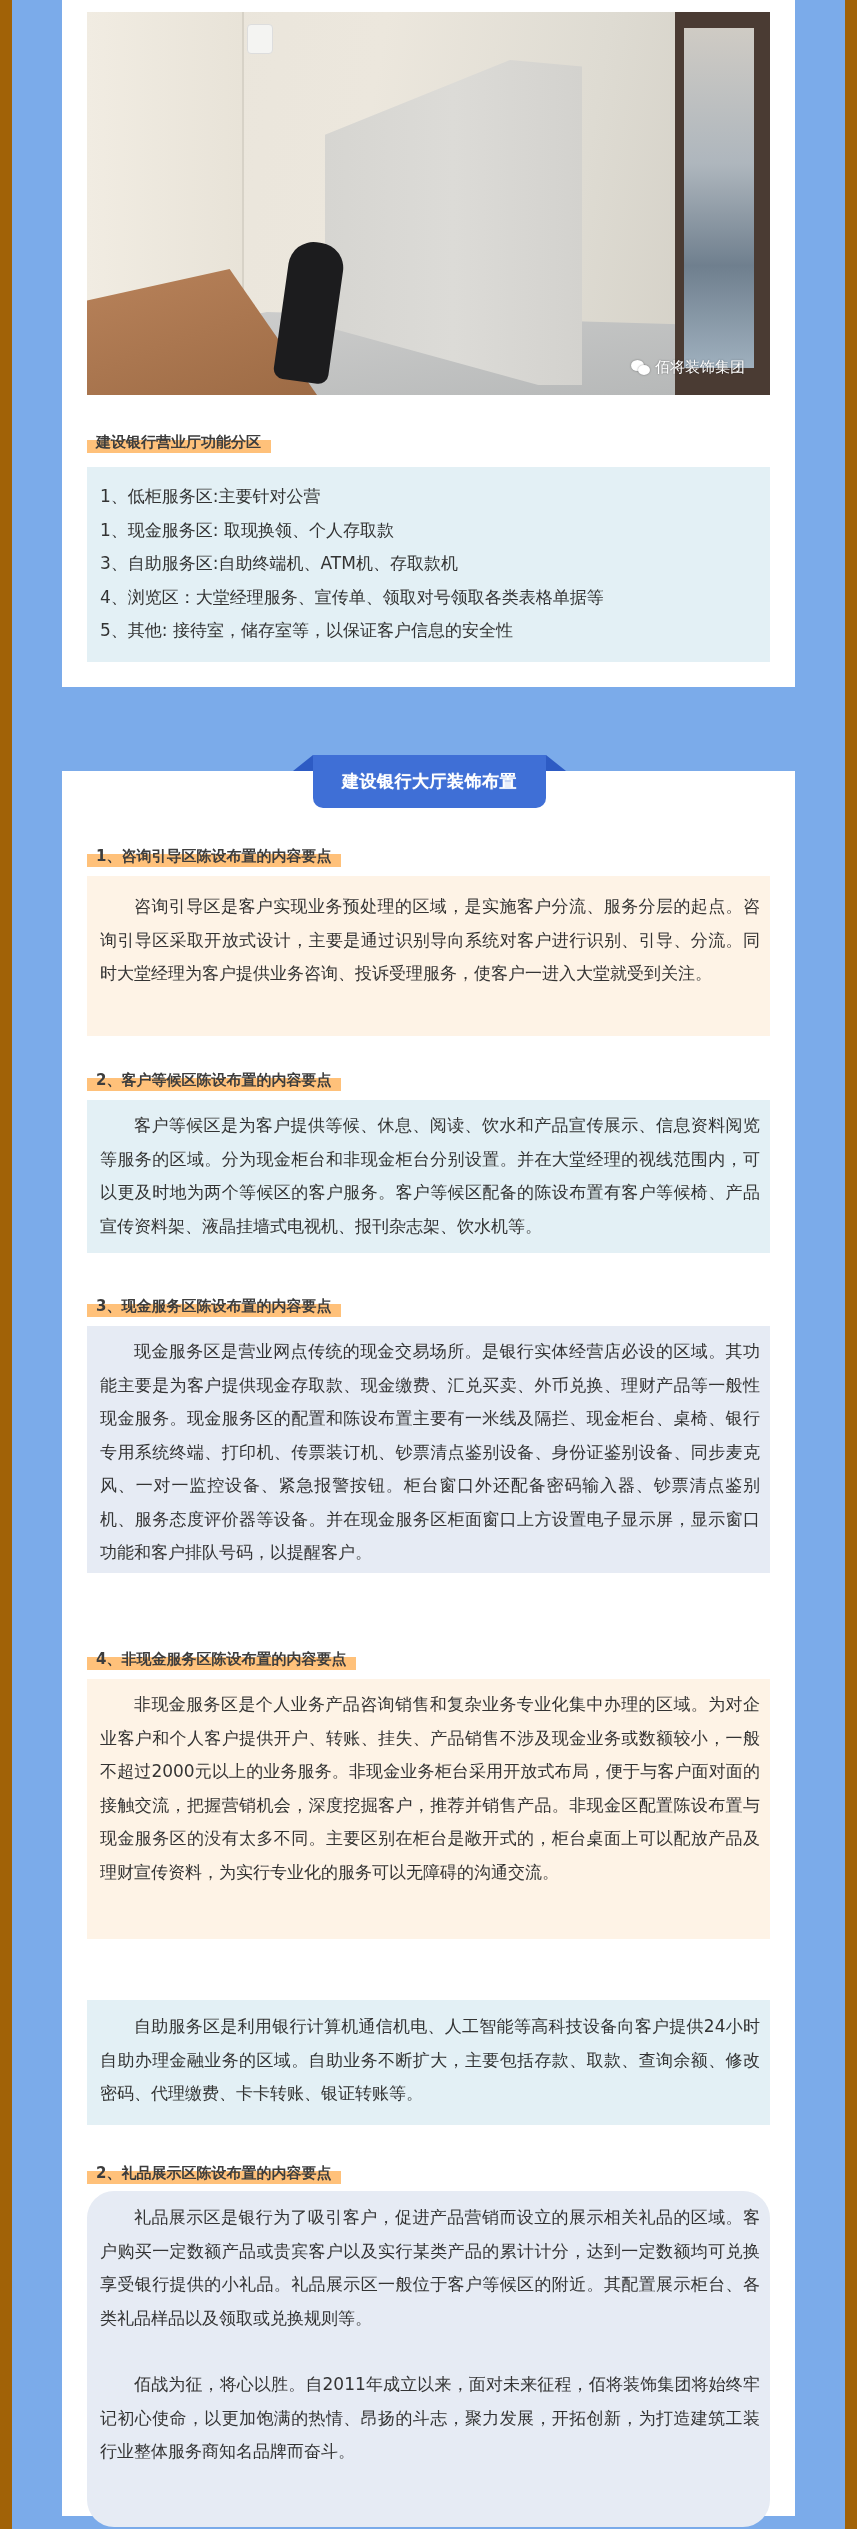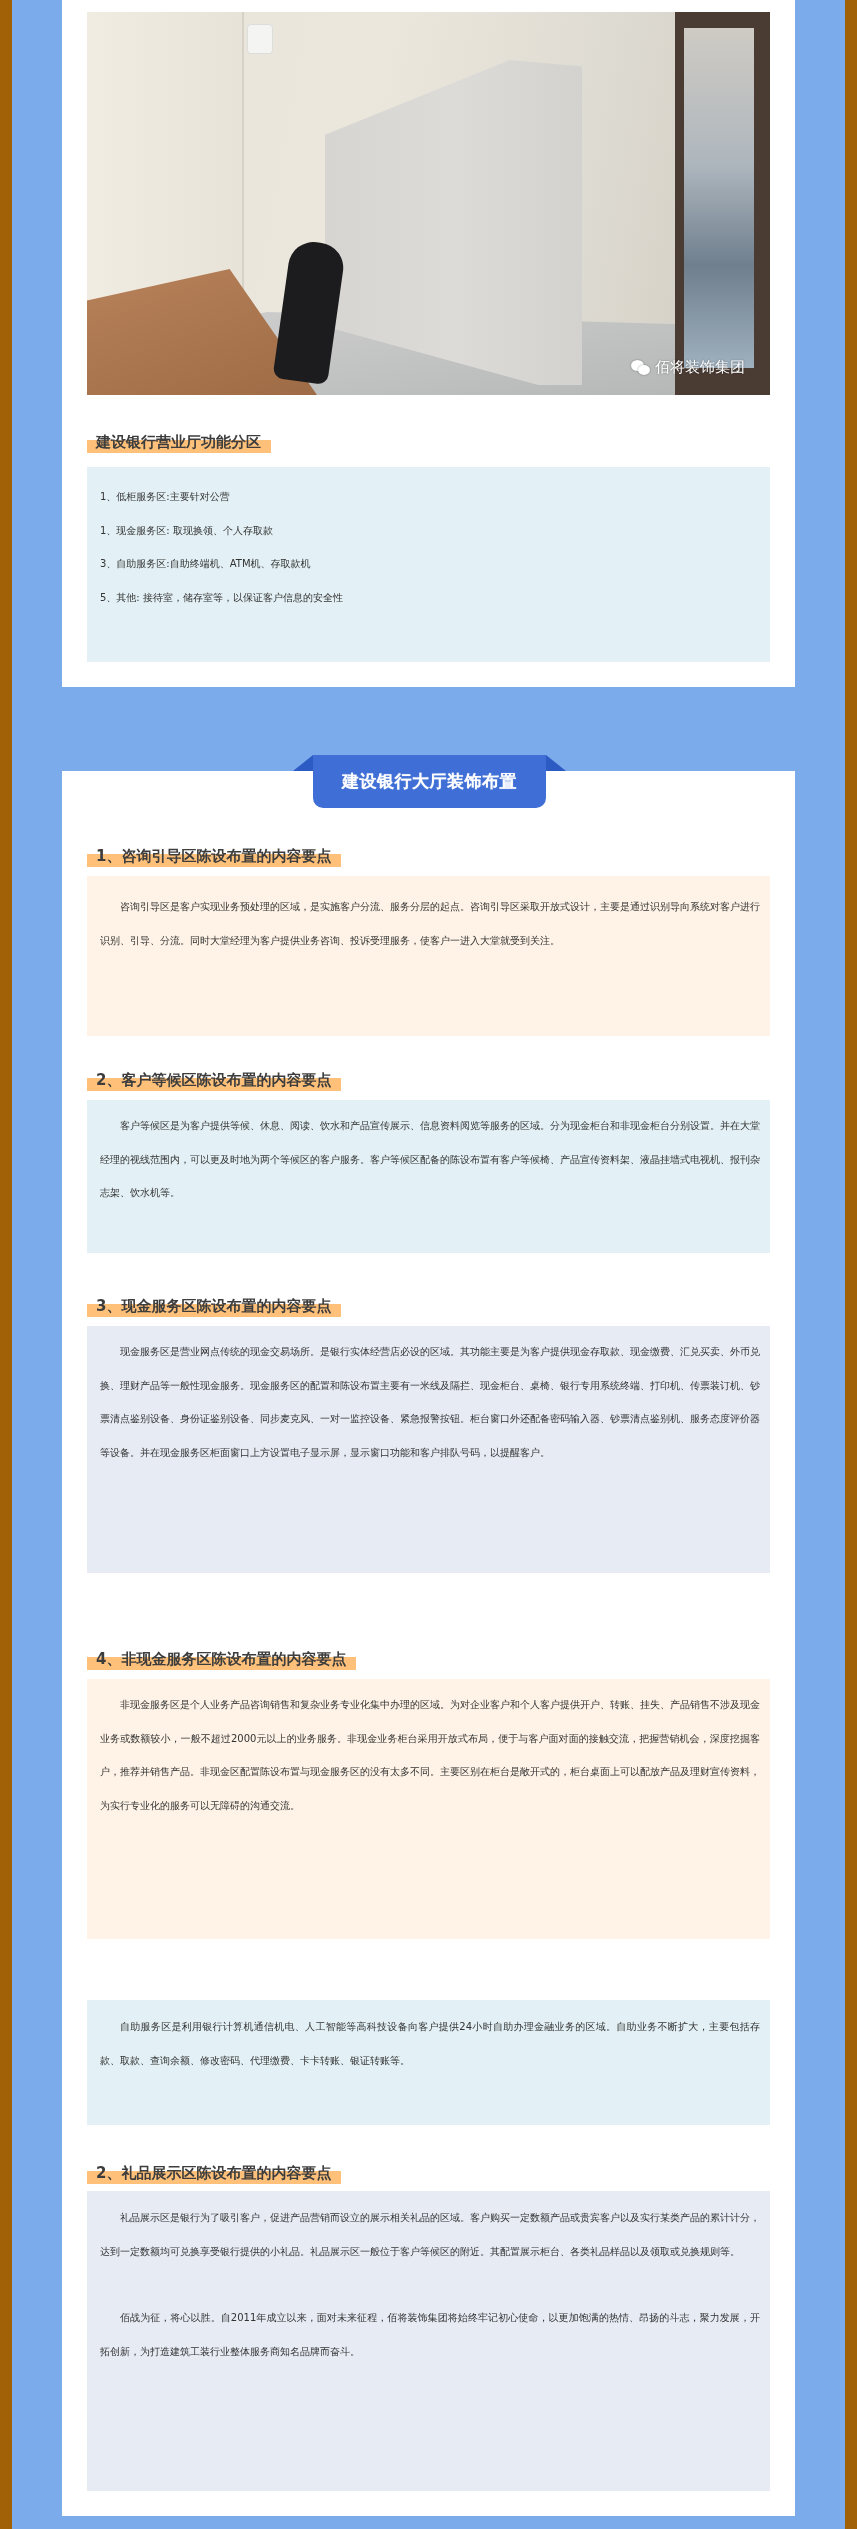--- a/index.html
+++ b/index.html
@@ -100,21 +100,21 @@
     padding: 0 10px 0 9px;
     background: linear-gradient(180deg, transparent 0%, transparent 40%, #FFC17A 40%, #FFC17A 100%);
     height: 21px;
     white-space: nowrap;
   }
   .text-box {
     position: absolute;
     left: 25px;
     width: 683px;
     padding: 14px 10px 0 13px;
-    font-size: 10px;
+    font-size: 17px;
     line-height: 33.5px;
     color: #333333;
     text-align: justify;
   }
   .bg-cyan { background: #E3F0F5; }
   .bg-cream { background: #FEF3E6; }
   .bg-lav { background: #E6EBF4; }
   .text-box p { text-indent: 2em; }
   .text-box .list-line { text-indent: 0; }
 
@@ -167,20 +167,21 @@
         <span>佰将装饰集团</span>
       </div>
     </div>
 
     <div class="hl-heading" style="top:432px;">建设银行营业厅功能分区</div>
 
     <div class="text-box bg-cyan" style="top:467px; height:195px; padding-top:13px;">
       <div class="list-line">1、低柜服务区:主要针对公营</div>
       <div class="list-line">1、现金服务区: 取现换领、个人存取款</div>
       <div class="list-line">3、自助服务区:自助终端机、ATM机、存取款机</div>
+      <div class="list-line">4、浏览区：大堂经理服务、宣传单、领取对号领取各类表格单据等</div>
       <div class="list-line">5、其他: 接待室，储存室等，以保证客户信息的安全性</div>
     </div>
   </div>
 
   <div class="card card-2">
     <div class="banner">
       <div class="fold-left"></div>
       <div class="ribbon">建设银行大厅装饰布置</div>
       <div class="fold-right"></div>
     </div>
@@ -204,18 +205,18 @@
     <div class="text-box bg-cream" style="top:908px; height:260px; padding-top:9px;">
       <p>非现金服务区是个人业务产品咨询销售和复杂业务专业化集中办理的区域。为对企业客户和个人客户提供开户、转账、挂失、产品销售不涉及现金业务或数额较小，一般不超过2000元以上的业务服务。非现金业务柜台采用开放式布局，便于与客户面对面的接触交流，把握营销机会，深度挖掘客户，推荐并销售产品。非现金区配置陈设布置与现金服务区的没有太多不同。主要区别在柜台是敞开式的，柜台桌面上可以配放产品及理财宣传资料，为实行专业化的服务可以无障碍的沟通交流。</p>
     </div>
 
     <div class="hl-heading" style="top:1201px;margin-top:40px;">5、自助服务区陈设布置的内容要点</div>
     <div class="text-box bg-cyan" style="top:1229px; height:125px; padding-top:10px;">
       <p>自助服务区是利用银行计算机通信机电、人工智能等高科技设备向客户提供24小时自助办理金融业务的区域。自助业务不断扩大，主要包括存款、取款、查询余额、修改密码、代理缴费、卡卡转账、银证转账等。</p>
     </div>
 
     <div class="hl-heading" style="top:1392px;">2、礼品展示区陈设布置的内容要点</div>
-    <div class="text-box bg-lav" style="top:1420px; height:300px; padding-top:10px;">
+    <div class="text-box bg-lav" style="top:1420px; height:336px; padding-top:10px;border-radius:27px;">
       <p>礼品展示区是银行为了吸引客户，促进产品营销而设立的展示相关礼品的区域。客户购买一定数额产品或贵宾客户以及实行某类产品的累计计分，达到一定数额均可兑换享受银行提供的小礼品。礼品展示区一般位于客户等候区的附近。其配置展示柜台、各类礼品样品以及领取或兑换规则等。</p>
       <p style="margin-top:33px;">佰战为征，将心以胜。自2011年成立以来，面对未来征程，佰将装饰集团将始终牢记初心使命，以更加饱满的热情、昂扬的斗志，聚力发展，开拓创新，为打造建筑工装行业整体服务商知名品牌而奋斗。</p>
     </div>
   </div>
 </div>
 
 </body></html>

